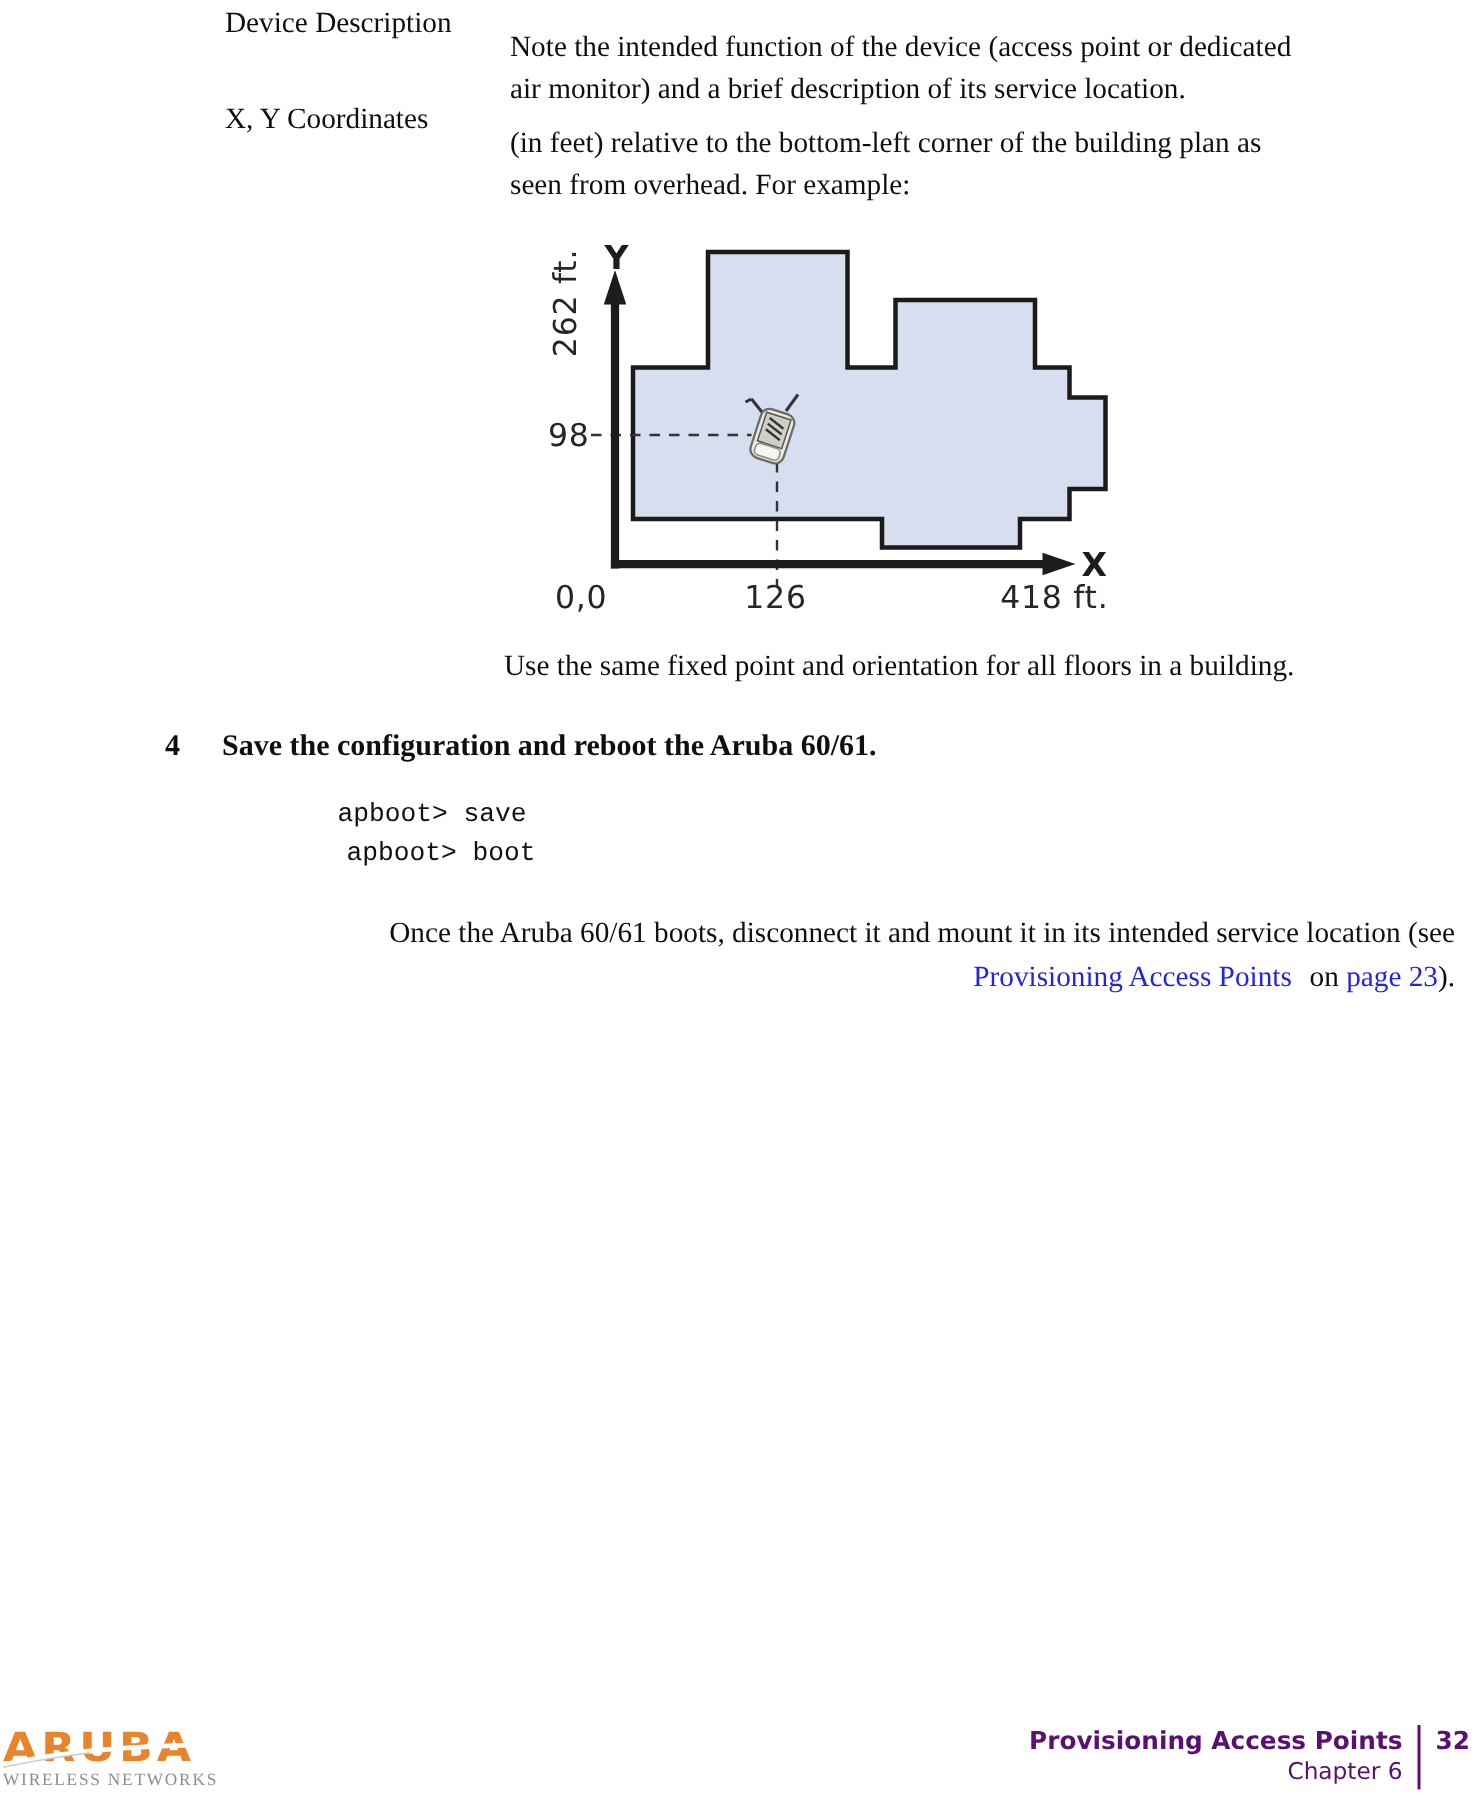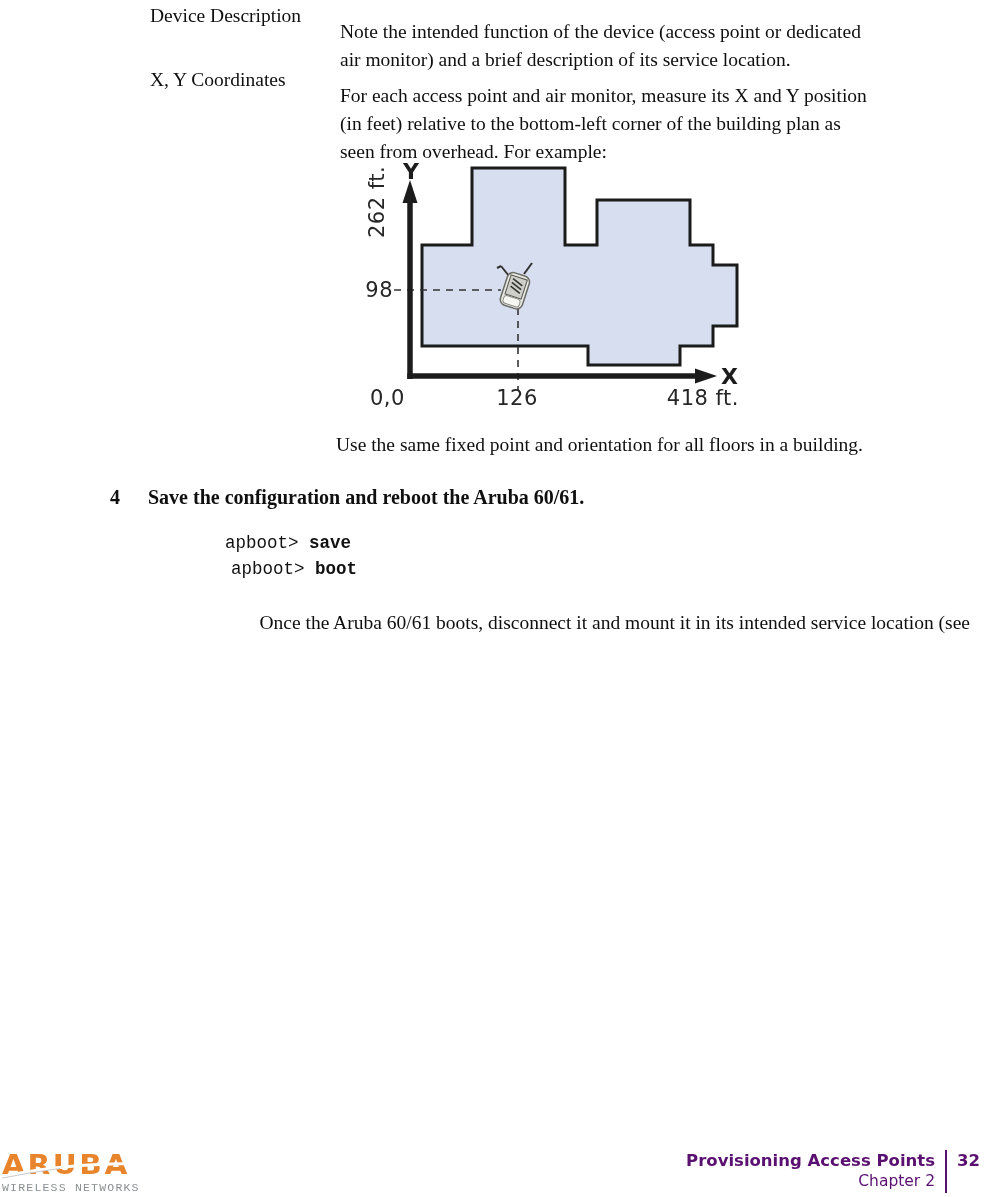--- a/index.html
+++ b/index.html
@@ -47,21 +47,21 @@
   .step .step-text { position:absolute; left:38px; top:0; white-space:nowrap; }
 
   
   .code-block {
     position:absolute; left:225px; top:530px;
     font-family:"Liberation Mono", "DejaVu Sans Mono", monospace;
     font-size:17.5px; line-height:26px; color:#111;
   }
   .code-line { white-space:pre; }
   .code-line.indent2 { padding-left:6px; }
-  .code-cmd { font-weight:bold; }
+  .code-cmd { font-weight:normal; }
 
   
   .closing { position:absolute; left:110px; top:609px; width:860px;
     font-size:19.5px; line-height:28.5px;text-align:right; }
   .closing .pline { white-space:nowrap; }
   .doc-link { color:#2424dd; text-decoration:none; cursor:pointer; }
   .gap-after-link { display:inline-block; width:7px; }
 
   
   .footer-logo { position:absolute; left:2px; top:1153px; width:150px; }
@@ -69,21 +69,21 @@
   .logo-word {
     font-family:"DejaVu Sans", sans-serif;
     font-weight:bold; font-size:29px; line-height:26px;
     color:#e8842c; letter-spacing:2.5px;
     transform:scale(1.02,0.92); transform-origin:left top;
     white-space:nowrap;
   }
   .logo-swoosh { position:absolute; left:0; top:0; pointer-events:none; }
   .logo-tagline {
     margin-top:2px;
-    font-family:Liberation Mono, monospace;
+    font-family:Liberation Serif, serif;
     font-size:11.5px; letter-spacing:1.2px; color:#8a8f93;
     white-space:nowrap;
   }
 
   .footer-right {
     position:absolute; right:7px; top:1150px;
     display:flex; align-items:flex-start;
     font-family:"DejaVu Sans", sans-serif;
     color:#5a1070;
   }
@@ -102,21 +102,20 @@
     <div class="term">Device Description</div>
     <div class="desc">
       <div class="line">Note the intended function of the device (access point or dedicated</div>
       <div class="line">air monitor) and a brief description of its service location.</div>
     </div>
   </div>
 
   <div class="def-row" style="top:66px;">
     <div class="term">X, Y Coordinates</div>
     <div class="desc">
-      <div class="line">For each access point and air monitor, measure its X and Y position</div>
       <div class="line">(in feet) relative to the bottom-left corner of the building plan as</div>
       <div class="line">seen from overhead. For example:</div>
     </div>
   </div>
 
   <div class="diagram">
     <svg width="400" height="262" viewBox="0 0 400 262">
 
       <polygon points="112,15 205,15 205,92 237,92 237,47 330,47 330,92 353,92 353,112 377,112 377,173 353,173 353,193 320,193 320,212 228,212 228,193 62,193 62,92 112,92" stroke="#1b1b1b" stroke-width="3" stroke-linejoin="miter" fill="#d7deef"></polygon>
 
@@ -159,35 +158,36 @@
     <span class="step-text">Save the configuration and reboot the Aruba 60/61.</span>
   </div>
 
   <div class="code-block">
     <div class="code-line"><span>apboot&gt; </span><span class="code-cmd">save</span></div>
     <div class="code-line indent2"><span>apboot&gt; </span><span class="code-cmd">boot</span></div>
   </div>
 
   <div class="closing">
     <div class="pline">Once the Aruba 60/61 boots, disconnect it and mount it in its intended service location (see</div>
+    <div class="pline"><a class="doc-link">Provisioning Access Points</a><span class="gap-after-link"></span><span> on </span><a class="doc-link">page 23</a><span>).</span></div>
   </div>
 
   <div class="footer-logo">
     <div class="logo-word-wrap">
       <div class="logo-word">ARUBA</div>
       <svg class="logo-swoosh" width="150" height="28" viewBox="0 0 150 28">
         <path d="M -2,24 Q 60,10 146,10.5" stroke="#ffffff" stroke-width="3.2" fill="none"></path>
         <path d="M -2,25.5 Q 30,19 58,15.5" stroke="#c9cccd" stroke-width="1" fill="none"></path>
       </svg>
     </div>
     <div class="logo-tagline">WIRELESS NETWORKS</div>
   </div>
 
   <div class="footer-right">
     <div class="footer-titles">
       <div class="footer-doc-title">Provisioning Access Points</div>
-      <div class="footer-chapter">Chapter 2</div>
+      <div class="footer-chapter">Chapter 6</div>
     </div>
     <div class="footer-bar"></div>
     <div class="footer-page-num">32</div>
   </div>
 
 </div>
 
 </body></html>

